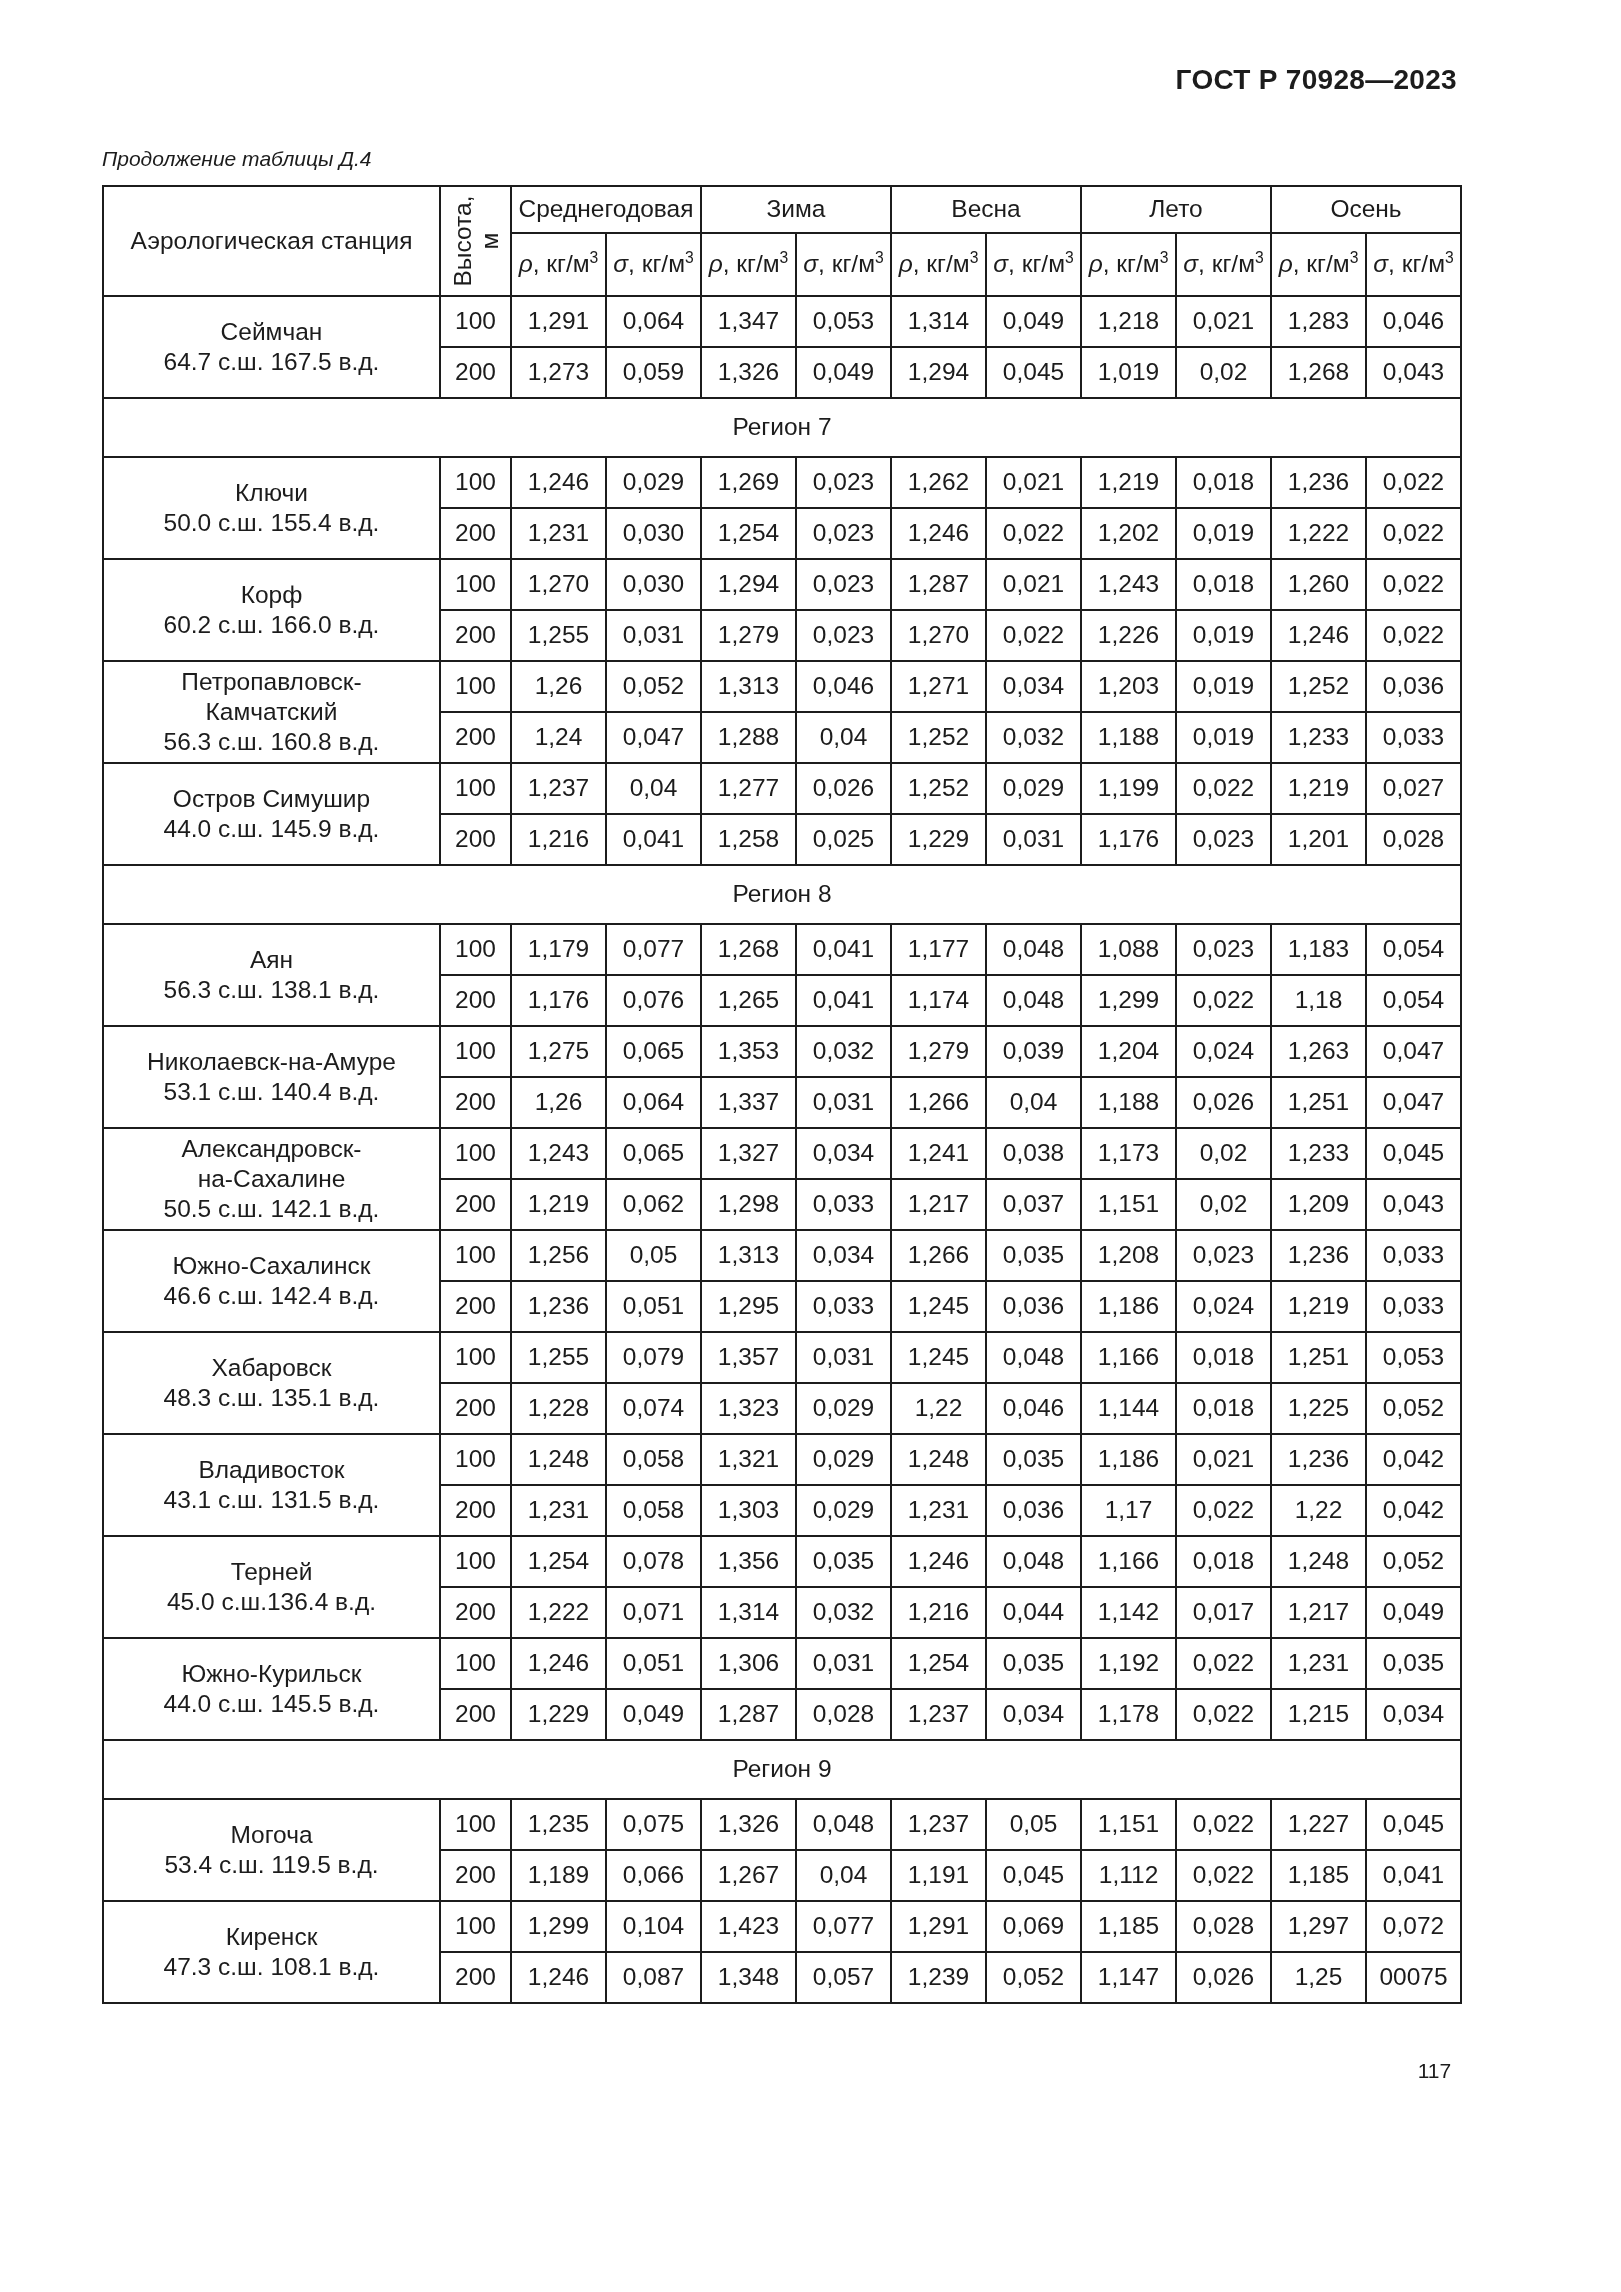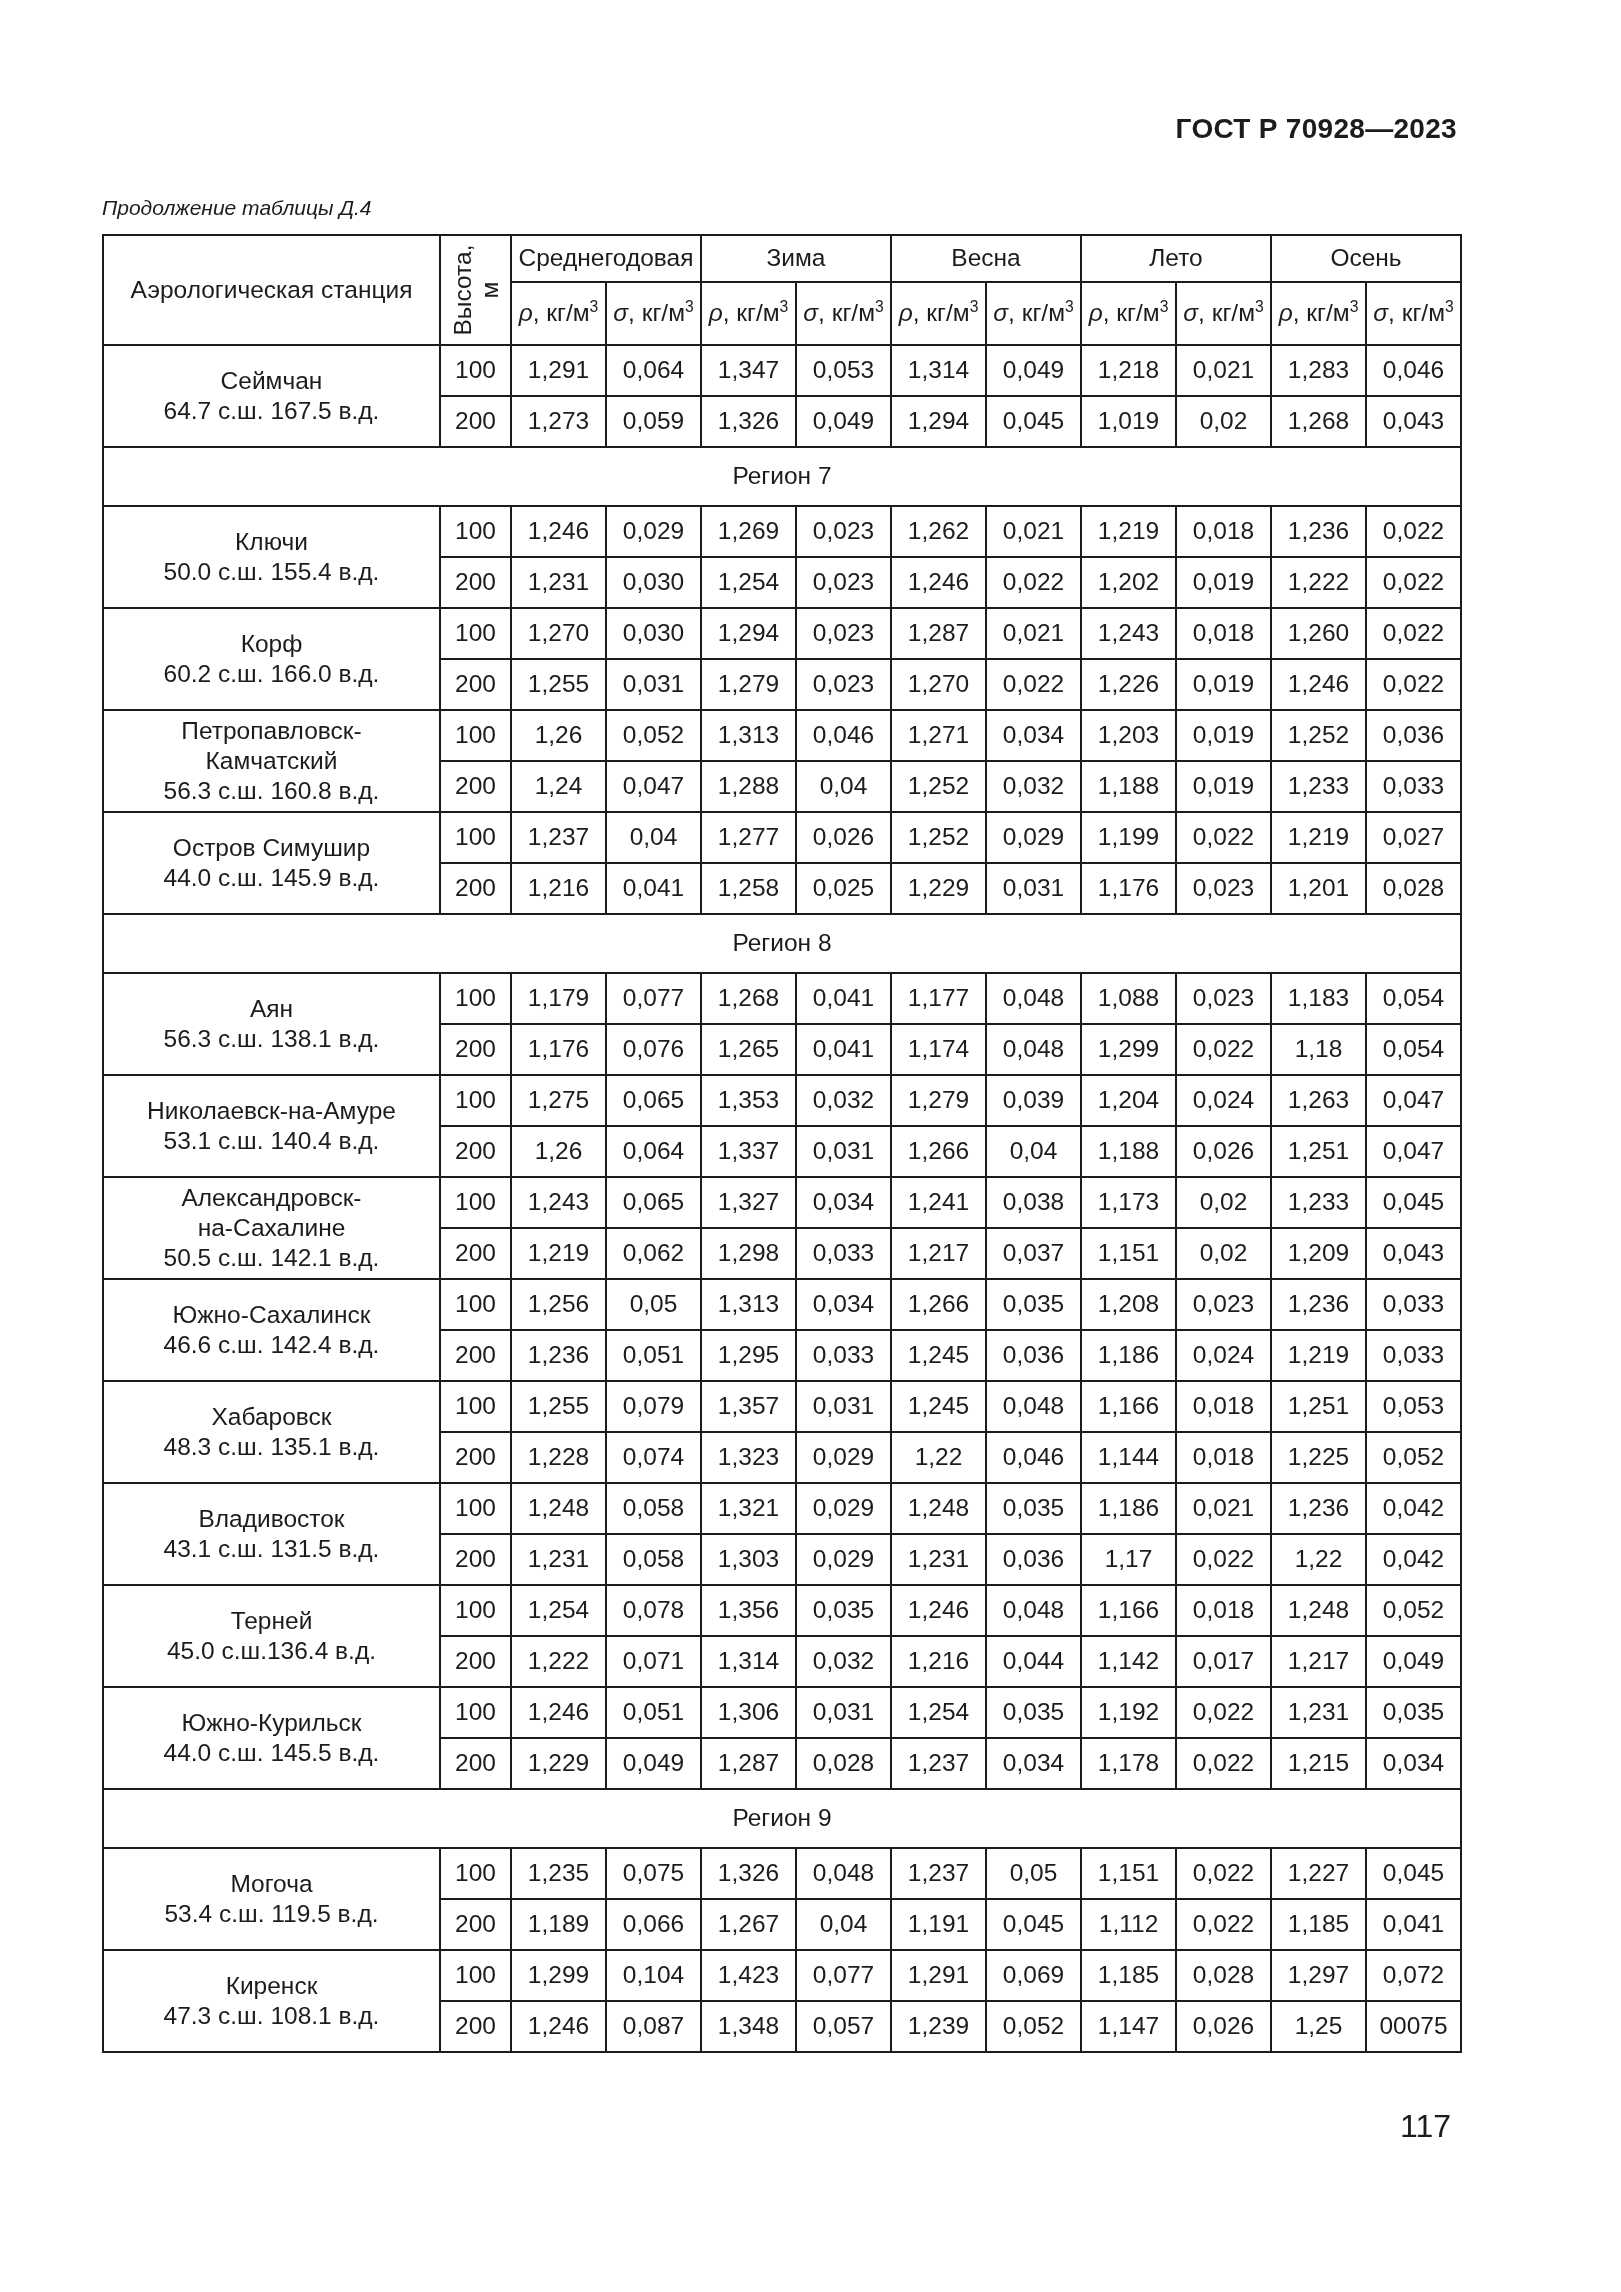--- a/index.html
+++ b/index.html
@@ -8,21 +8,21 @@
     width: 1621px;
     height: 2293px;
     background: #ffffff;
     font-family: "Liberation Sans", sans-serif;
     color: #1c1c1c;
     overflow: hidden;
   }
   .content { width: 1355px; margin-left: 102px; }
 
   .doc-header {
-    padding-top: 113px;
+    padding-top: 64px;
     text-align: right;
     font-weight: bold;
     font-size: 28px;
     letter-spacing: 0.3px;
   }
   .caption {
     margin-top: 51px;
     margin-bottom: 13.7px;
     font-style: italic;
     font-size: 21px;
@@ -66,21 +66,21 @@
   .d4 tbody.block > tr:first-child > td { border-top-width: 2.9px; }
   .d4 tbody.region td {
     height: 57px;
     border-top-width: 2.9px;
     border-bottom-width: 2.9px;
   }
 
   .page-num {
     margin-top: 55px;
     text-align: right;
-    font-size: 32px;
+    font-size: 21px;
     padding-right: 5.9px;
   }
 </style>
 </head>
 <body>
 
 <div class="page">
   <div class="content">
 
     <div class="doc-header">ГОСТ Р 70928—2023</div>

